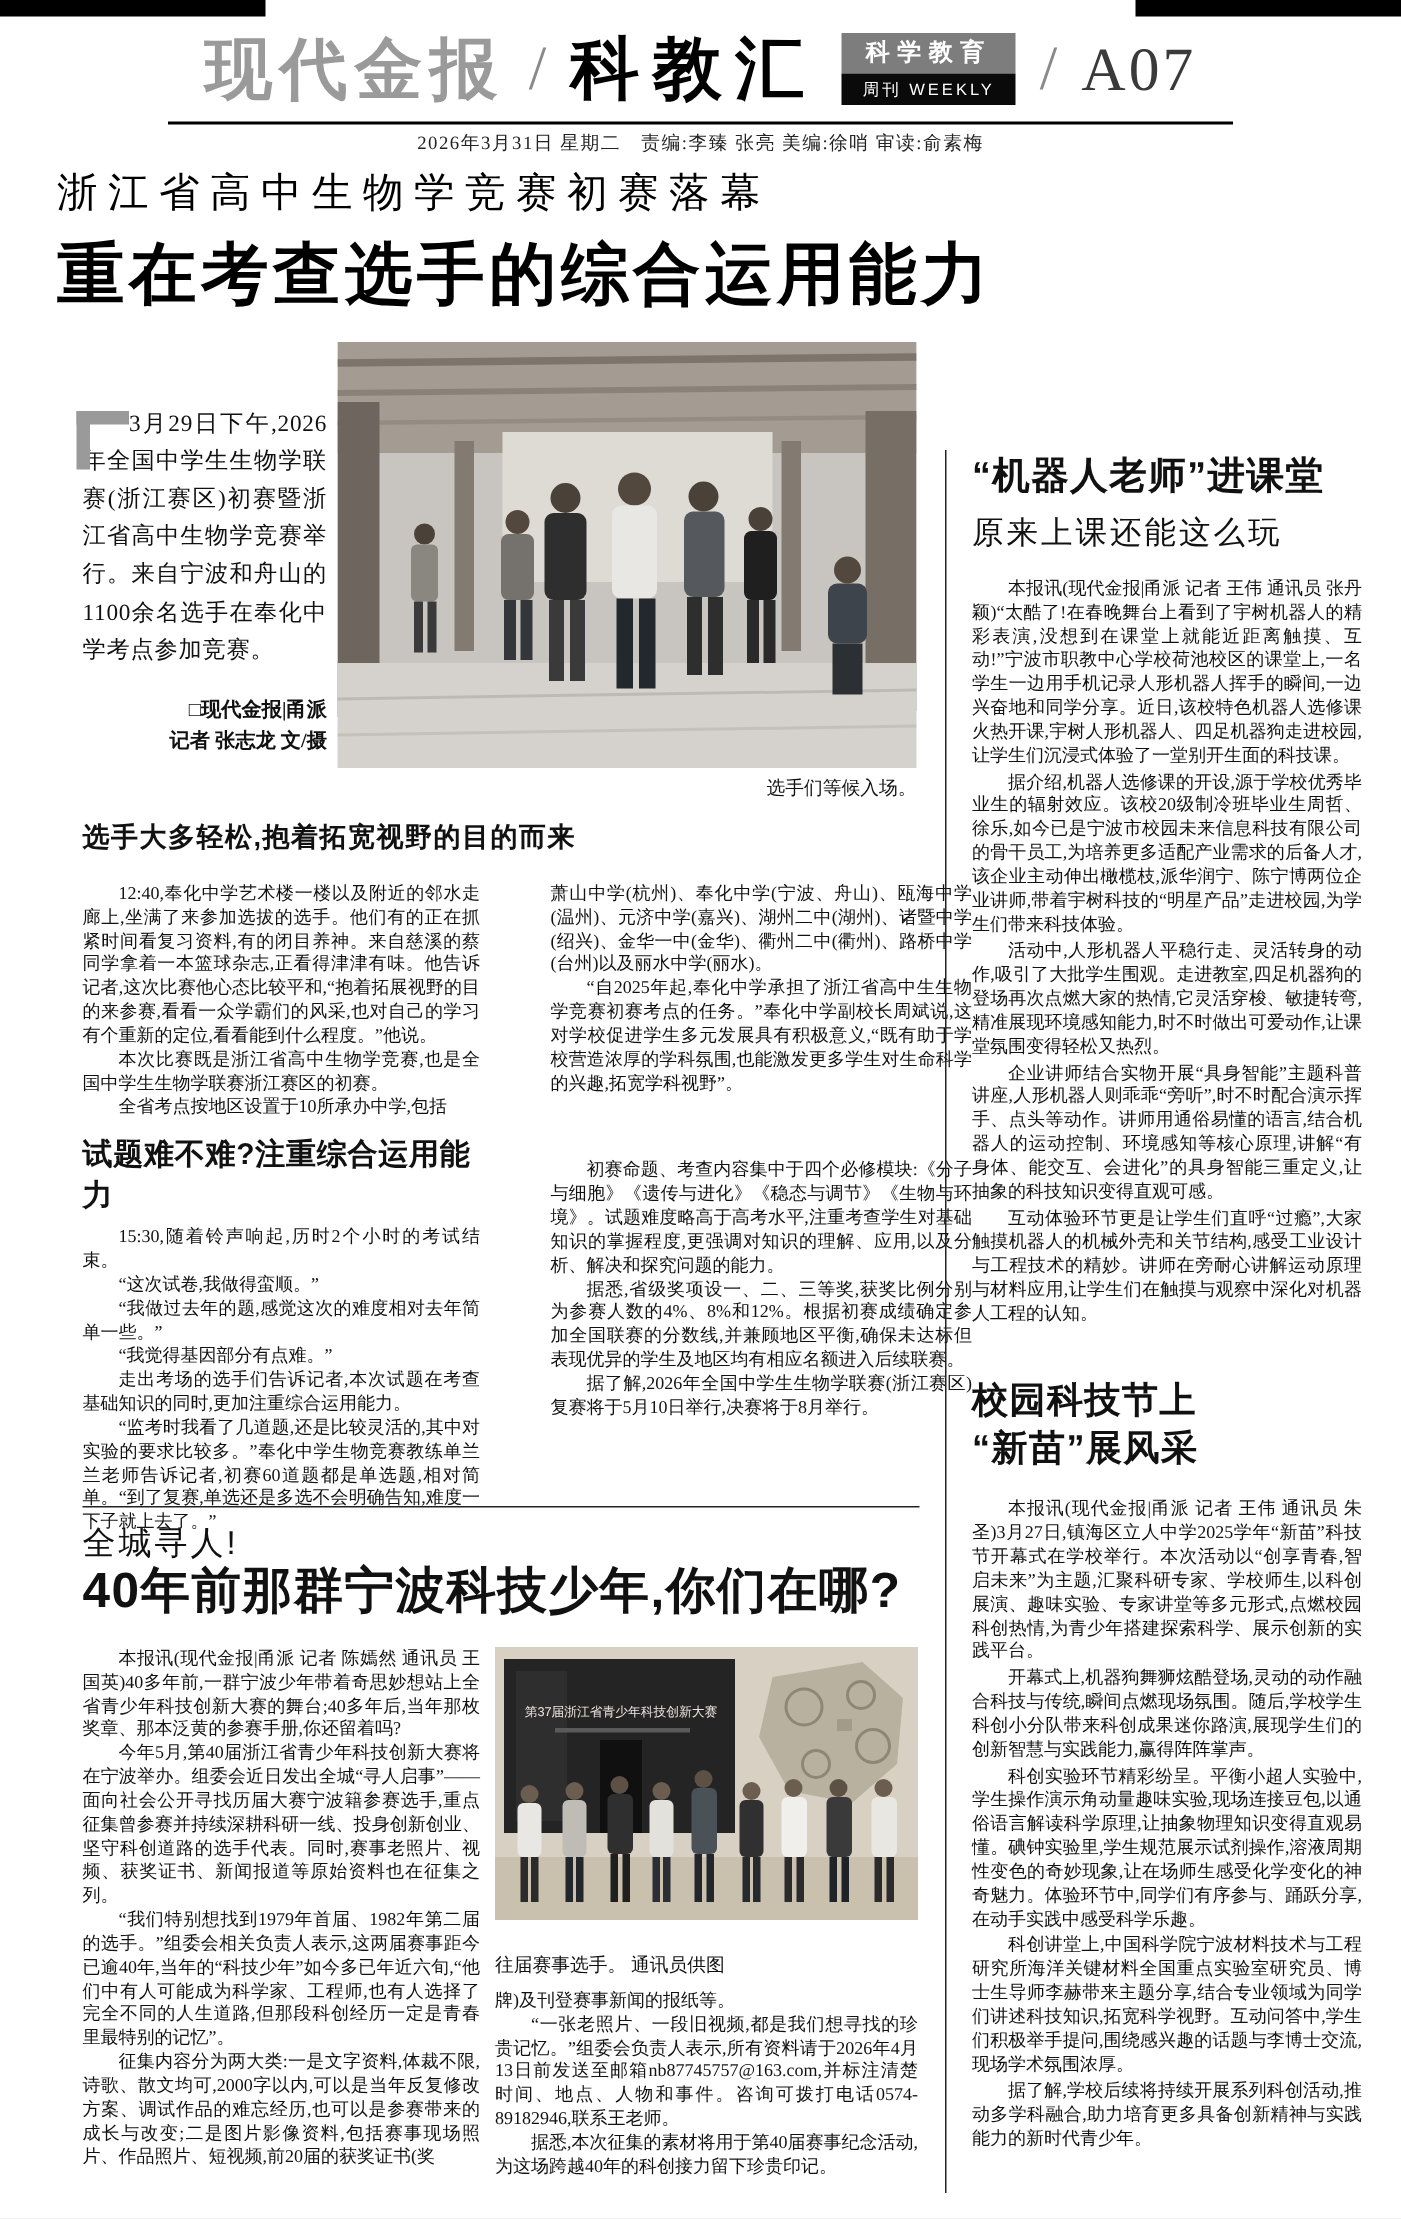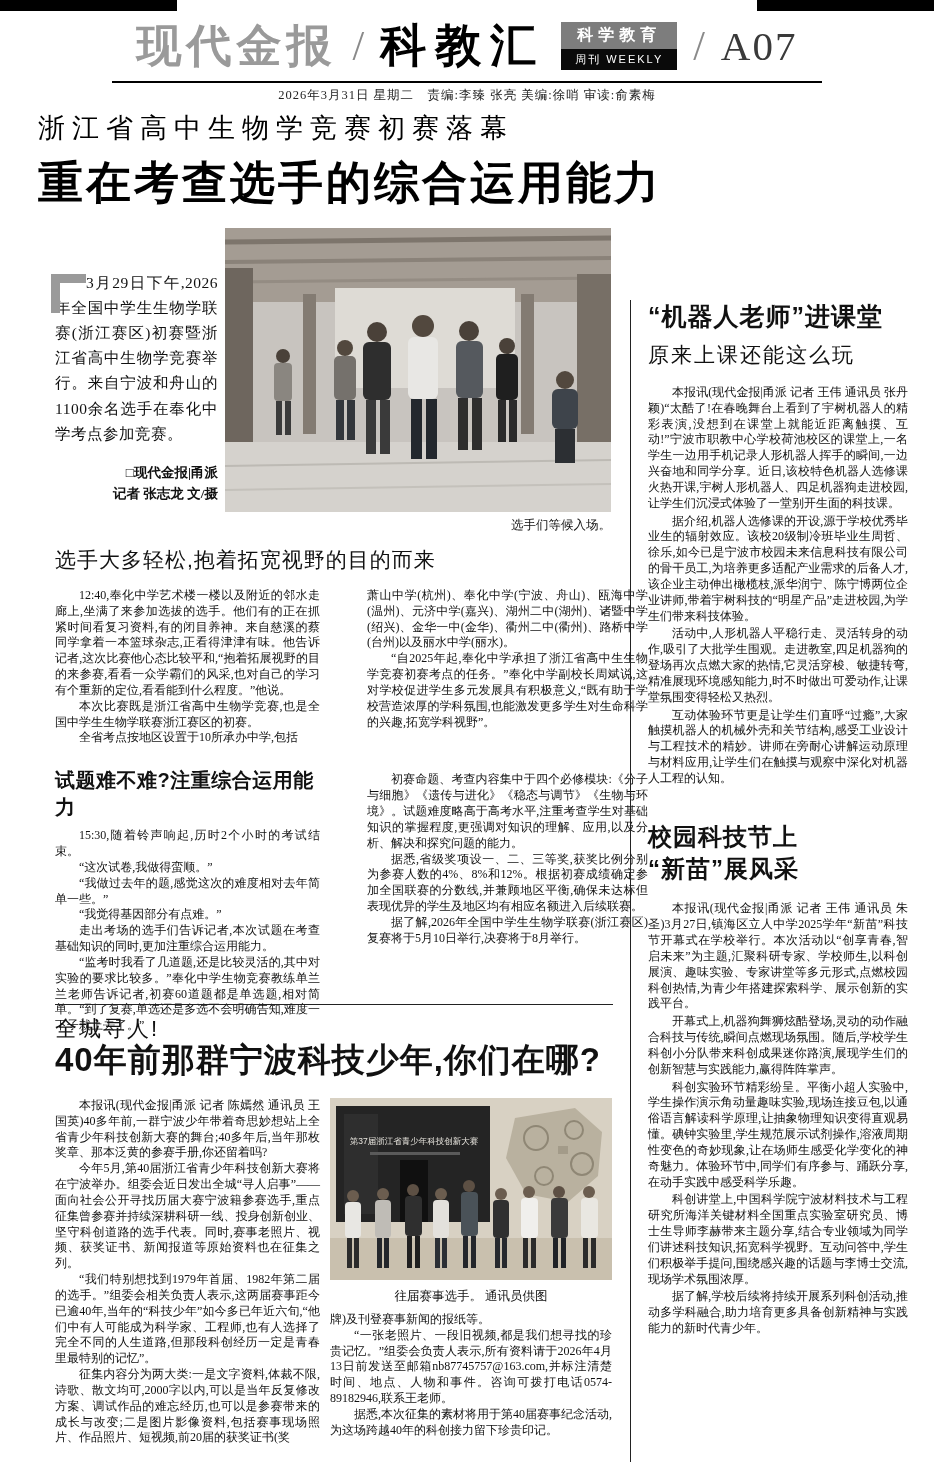--- a/index.html
+++ b/index.html
@@ -35,39 +35,39 @@
   .photo1-caption{left:225px;top:517px;width:386px;text-align:right;font-size:12.5px;}
 
   
   .intro-col{left:55px;top:270px;width:163px;}
   .corner-bracket{position:absolute;left:-4px;top:4px;width:26px;height:30px;
      border-top:9px solid #9a9a9a;border-left:9px solid #9a9a9a;}
   .intro-text{font-size:15.5px;line-height:1.62;text-align:justify;text-indent:2em;letter-spacing:0.5px;}
   .byline{margin-top:16px;font-size:13.5px;font-weight:bold;text-align:right;line-height:1.6;}
 
   
-  .sec-heading1{left:55px;top:546px;width:556px;font-size:21px;font-weight:normal;letter-spacing:1px;}
+  .sec-heading1{left:55px;top:546px;width:556px;font-size:18px;font-weight:bold;letter-spacing:1px;}
   .a1col1{left:55px;top:588px;width:265px;}
   .a1col2{left:330px;top:588px;width:281px;margin-left:37px;}
   .body-p{margin:0;font-size:12px;line-height:1.32;text-align:justify;text-indent:2em;}
   .cont{text-indent:0;}
-  .sec-heading2{font-size:20px;font-weight:bold;margin:21px 0 7px;letter-spacing:0.5px;}
+  .sec-heading2{font-size:20px;font-weight:bold;margin:10px 0 7px;letter-spacing:0.5px;}
   .gap40{height:42px;}
 
   
   .divider-h{left:55px;top:1004px;width:558px;border-top:1px solid #222;height:0;}
   .vline{left:630px;top:300px;height:1162px;border-left:1px solid #222;width:0;}
 
   
   .seek-kicker{left:55px;top:1014px;font-size:22px;letter-spacing:2px;}
   .seek-headline{left:55px;top:1038px;width:560px;font-size:33px;font-weight:bold;letter-spacing:1px;}
   .seekcol1{left:55px;top:1098px;width:265px;}
   .seekcol2{left:330px;top:1098px;width:282px;}
   .photo2 svg{display:block;}
-  .photo2-caption{text-align:center;font-size:12.5px;margin:8px 0 7px;}
+  .photo2-caption{text-align:left;font-size:12.5px;margin:22px 0 7px;}
 
   
   .right-col{left:648px;top:300px;width:260px;}
   .robot-title{font-size:25px;font-weight:bold;letter-spacing:1px;}
   .robot-subtitle{font-size:21px;letter-spacing:2px;margin-top:8px;}
   .right-col .body-p{margin-top:2px;}
   .first-p{margin-top:16px !important;}
   .festival-block{margin-top:34px;}
   .festival-title{font-size:24px;font-weight:bold;letter-spacing:1px;line-height:1.35;}
 </style>
@@ -277,20 +277,21 @@
   </div>
 
   <div class="abs vline"></div>
 
   <div class="abs right-col">
     <div class="robot-title sans">“机器人老师”进课堂</div>
     <div class="robot-subtitle">原来上课还能这么玩</div>
     <p class="body-p first-p">本报讯(现代金报|甬派 记者 王伟 通讯员 张丹颖)“太酷了!在春晚舞台上看到了宇树机器人的精彩表演,没想到在课堂上就能近距离触摸、互动!”宁波市职教中心学校荷池校区的课堂上,一名学生一边用手机记录人形机器人挥手的瞬间,一边兴奋地和同学分享。近日,该校特色机器人选修课火热开课,宇树人形机器人、四足机器狗走进校园,让学生们沉浸式体验了一堂别开生面的科技课。</p>
     <p class="body-p">据介绍,机器人选修课的开设,源于学校优秀毕业生的辐射效应。该校20级制冷班毕业生周哲、徐乐,如今已是宁波市校园未来信息科技有限公司的骨干员工,为培养更多适配产业需求的后备人才,该企业主动伸出橄榄枝,派华润宁、陈宁博两位企业讲师,带着宇树科技的“明星产品”走进校园,为学生们带来科技体验。</p>
     <p class="body-p">活动中,人形机器人平稳行走、灵活转身的动作,吸引了大批学生围观。走进教室,四足机器狗的登场再次点燃大家的热情,它灵活穿梭、敏捷转弯,精准展现环境感知能力,时不时做出可爱动作,让课堂氛围变得轻松又热烈。</p>
+    <p class="body-p">企业讲师结合实物开展“具身智能”主题科普讲座,人形机器人则乖乖“旁听”,时不时配合演示挥手、点头等动作。讲师用通俗易懂的语言,结合机器人的运动控制、环境感知等核心原理,讲解“有身体、能交互、会进化”的具身智能三重定义,让抽象的科技知识变得直观可感。</p>
     <p class="body-p">互动体验环节更是让学生们直呼“过瘾”,大家触摸机器人的机械外壳和关节结构,感受工业设计与工程技术的精妙。讲师在旁耐心讲解运动原理与材料应用,让学生们在触摸与观察中深化对机器人工程的认知。</p>
 
     <div class="festival-block">
       <div class="festival-title sans">
         <div>校园科技节上</div>
         <div>“新苗”展风采</div>
       </div>
       <p class="body-p first-p">本报讯(现代金报|甬派 记者 王伟 通讯员 朱圣)3月27日,镇海区立人中学2025学年“新苗”科技节开幕式在学校举行。本次活动以“创享青春,智启未来”为主题,汇聚科研专家、学校师生,以科创展演、趣味实验、专家讲堂等多元形式,点燃校园科创热情,为青少年搭建探索科学、展示创新的实践平台。</p>
       <p class="body-p">开幕式上,机器狗舞狮炫酷登场,灵动的动作融合科技与传统,瞬间点燃现场氛围。随后,学校学生科创小分队带来科创成果迷你路演,展现学生们的创新智慧与实践能力,赢得阵阵掌声。</p>
       <p class="body-p">科创实验环节精彩纷呈。平衡小超人实验中,学生操作演示角动量趣味实验,现场连接豆包,以通俗语言解读科学原理,让抽象物理知识变得直观易懂。碘钟实验里,学生规范展示试剂操作,溶液周期性变色的奇妙现象,让在场师生感受化学变化的神奇魅力。体验环节中,同学们有序参与、踊跃分享,在动手实践中感受科学乐趣。</p>

